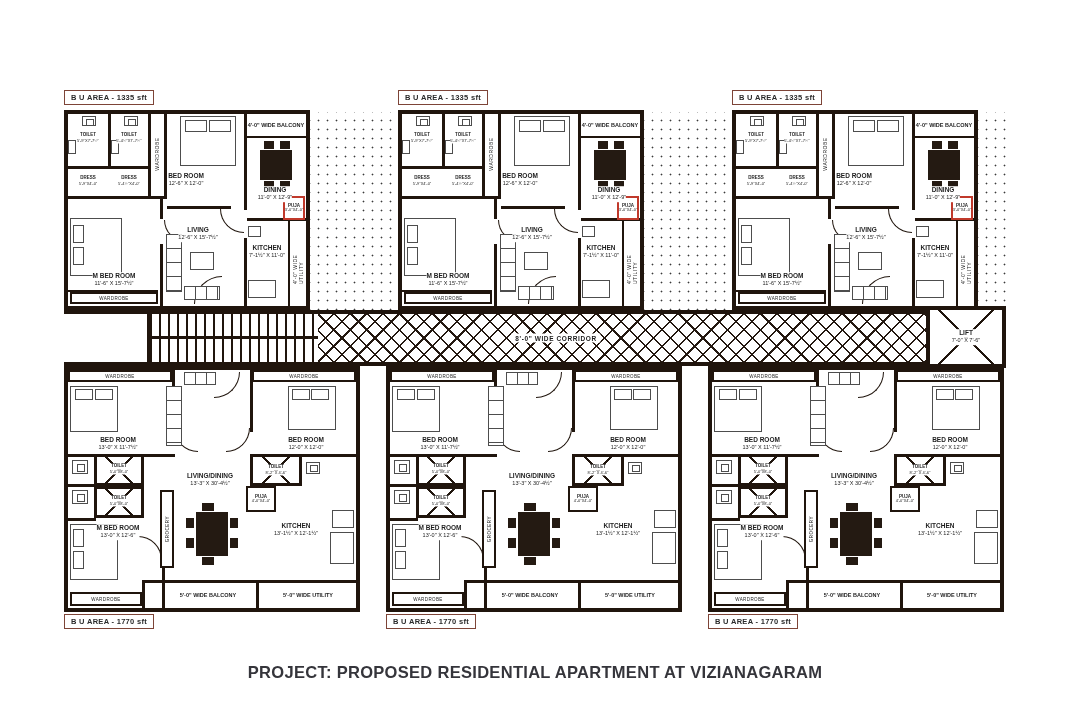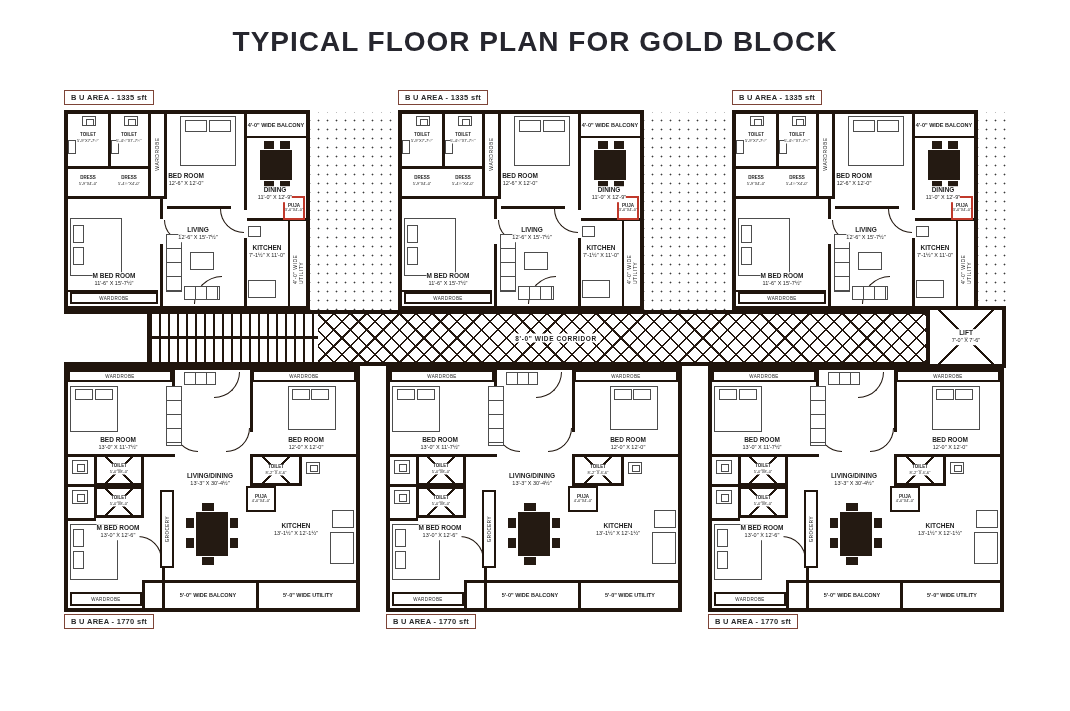--- a/index.html
+++ b/index.html
@@ -44,21 +44,20 @@
   .puja-dark{position:absolute;box-sizing:border-box;border:2.5px solid #20150d;background:#fff;display:flex;flex-direction:column;align-items:center;justify-content:center;z-index:5;text-align:center;line-height:1.2;}
   .puja-dark .nm{font-size:4.5px;font-weight:700}.puja-dark .dm{font-size:4px}
   .lift{position:absolute;box-sizing:border-box;border:4px solid #20150d;background:
     linear-gradient(45deg,transparent calc(50% - 1px),#20150d calc(50% - 1px),#20150d calc(50% + 1px),transparent calc(50% + 1px)),
     linear-gradient(-45deg,transparent calc(50% - 1px),#20150d calc(50% - 1px),#20150d calc(50% + 1px),transparent calc(50% + 1px)),#fff;z-index:5;}
 </style>
 </head>
 <body>
 
 <div class="stage">
-  <div class="title">TYPICAL FLOOR PLAN FOR GOLD BLOCK</div>
 
   <div class="area-label" style="left:64px;top:90px">B U  AREA - 1335 sft</div>
   <div class="area-label" style="left:398px;top:90px">B U  AREA - 1335 sft</div>
   <div class="area-label" style="left:732px;top:90px">B U  AREA - 1335 sft</div>
 
   <div class="stipple" style="left:310px;top:112px;width:88px;height:198px"></div>
   <div class="stipple" style="left:644px;top:112px;width:88px;height:198px"></div>
   <div class="stipple" style="left:978px;top:112px;width:28px;height:198px"></div>
 
   <div class="unit" style="left:64px;top:110px;width:246px;height:200px">
@@ -698,13 +697,14 @@
       </div>
   <div class="rl bal" style="left:240px;top:226px">
         <span class="nm">5'-0" WIDE UTILITY</span>
       </div>
 </div>
 
   <div class="area-label" style="left:64px;top:614px">B U  AREA - 1770 sft</div>
   <div class="area-label" style="left:386px;top:614px">B U  AREA - 1770 sft</div>
   <div class="area-label" style="left:708px;top:614px">B U  AREA - 1770 sft</div>
 
+  <div class="footer">PROJECT: PROPOSED RESIDENTIAL APARTMENT AT VIZIANAGARAM</div>
 </div>
 
 </body></html>

